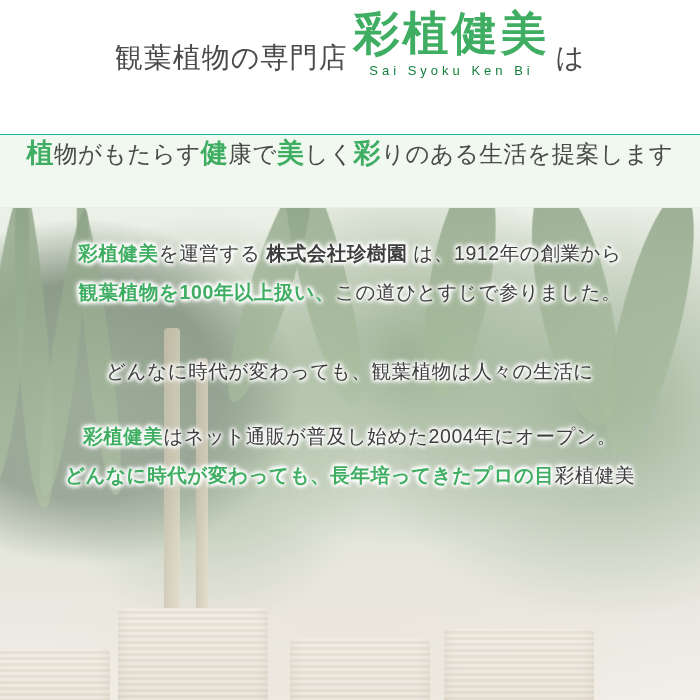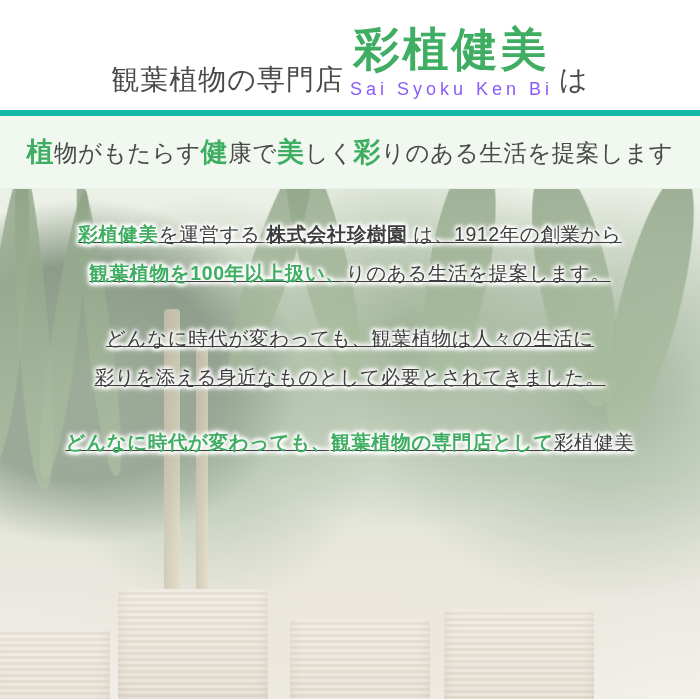--- a/index.html
+++ b/index.html
@@ -16,23 +16,23 @@
   .page {
     position: relative;
     width: 700px;
     height: 700px;
     background: #ffffff;
   }
 
   
   .header {
     position: relative;
-    height: 110px;
+    height: 134px;
     box-sizing: border-box;
-    padding-top: 26px;
+    padding-top: 10px;
     text-align: center;
     background: #ffffff;
   }
   .headline {
     display: flex;
     align-items: flex-end;
     justify-content: center;
     white-space: nowrap;
   }
   .headline .lead {
@@ -51,42 +51,42 @@
   .brand {
     font-size: 46px;
     line-height: 1;
     color: #3fae62;
     letter-spacing: 3px;
     font-family: "DejaVu Serif", serif;
     font-weight: bold;
   }
   .brand-romaji {
     margin-top: 7px;
-    font-size: 18px;
-    color: #8b5cf6;
+    font-size: 13px;
+    color: #15803d;
     letter-spacing: 4px;
     font-family: "Liberation Sans", sans-serif;
   }
   .headline .tail {
     font-size: 28px;
     color: #4a4a4a;
     line-height: 1;
     padding-bottom: 6px;
     letter-spacing: 1px;
   }
 
   
   .band {
     position: relative;
     height: 72px;
     background: #f0f8ef;
     display: flex;
-    align-items: center;
+    align-items: flex-start;
     justify-content: center;
-    border-top: 6px solid #14b8a6;
+    border-top: 1px solid #14b8a6;
     border-bottom: 1px solid #e6f1e4;
   }
   .band-text {
     font-size: 23.5px;
     color: #4a4a4a;
     letter-spacing: 0.5px;
     white-space: nowrap;
   }
   .band-text .g {
     color: #3fae62;
@@ -155,24 +155,23 @@
   .para {
     text-align: center;
     color: #3d3d3d;
     font-size: 19.5px;
     line-height: 39px;
     letter-spacing: 0.6px;
     white-space: nowrap;
     text-shadow:
       0 0 4px #ffffff, 0 0 6px #ffffff, 0 0 8px #ffffff,
       1px 0 4px #ffffff, -1px 0 4px #ffffff, 0 1px 4px #ffffff, 0 -1px 4px #ffffff;
-    text-decoration: underline;
   }
   .para.p1 { margin-top: 4px; }
-  .para.p2 { margin-top: 26px; }
+  .para.p2 { margin-top: 40px; }
   .para.p3 { margin-top: 26px; }
   .para .g {
     color: #3fae62;
     font-weight: bold;
   }
   .para .dark {
     color: #3d3d3d;
     font-weight: bold;
   }
 </style>
@@ -213,25 +212,25 @@
       <div class="pot" style="left:118px; top:400px; width:150px; height:120px;"></div>
       <div class="pot" style="left:290px; top:430px; width:140px; height:110px;"></div>
       <div class="pot" style="left:444px; top:420px; width:150px; height:120px;"></div>
       <div class="pot" style="left:-10px; top:440px; width:120px; height:110px;"></div>
       <div class="haze"></div>
     </div>
 
     <div class="overlay">
       <div class="para p1" id="para-0">
           <div><span class="g">彩植健美</span><span>を運営する </span><span class="dark">株式会社珍樹園</span><span> は、1912年の創業から</span></div>
-          <div><span class="g">観葉植物を100年以上扱い、</span><span>りのある生活を提案します。</span></div>
+          <div><span class="g">観葉植物を100年以上扱い、</span><span>この道ひとすじで参りました。</span></div>
         </div>
       <div class="para p2" id="para-1">
           <div><span>どんなに時代が変わっても、観葉植物は人々の生活に</span></div>
-          <div><span>彩りを添える身近なものとして必要とされてきました。</span></div>
         </div>
       <div class="para p3" id="para-2">
-          <div><span class="g">どんなに時代が変わっても、</span><span class="g">観葉植物の専門店として</span><span>彩植健美</span></div>
+          <div><span class="g">彩植健美</span><span>はネット通販が普及し始めた2004年にオープン。</span></div>
+          <div><span class="g">どんなに時代が変わっても、</span><span class="g">長年培ってきたプロの目</span><span>彩植健美</span></div>
         </div>
     </div>
   </div>
 
 </div>
 
 </body></html>

